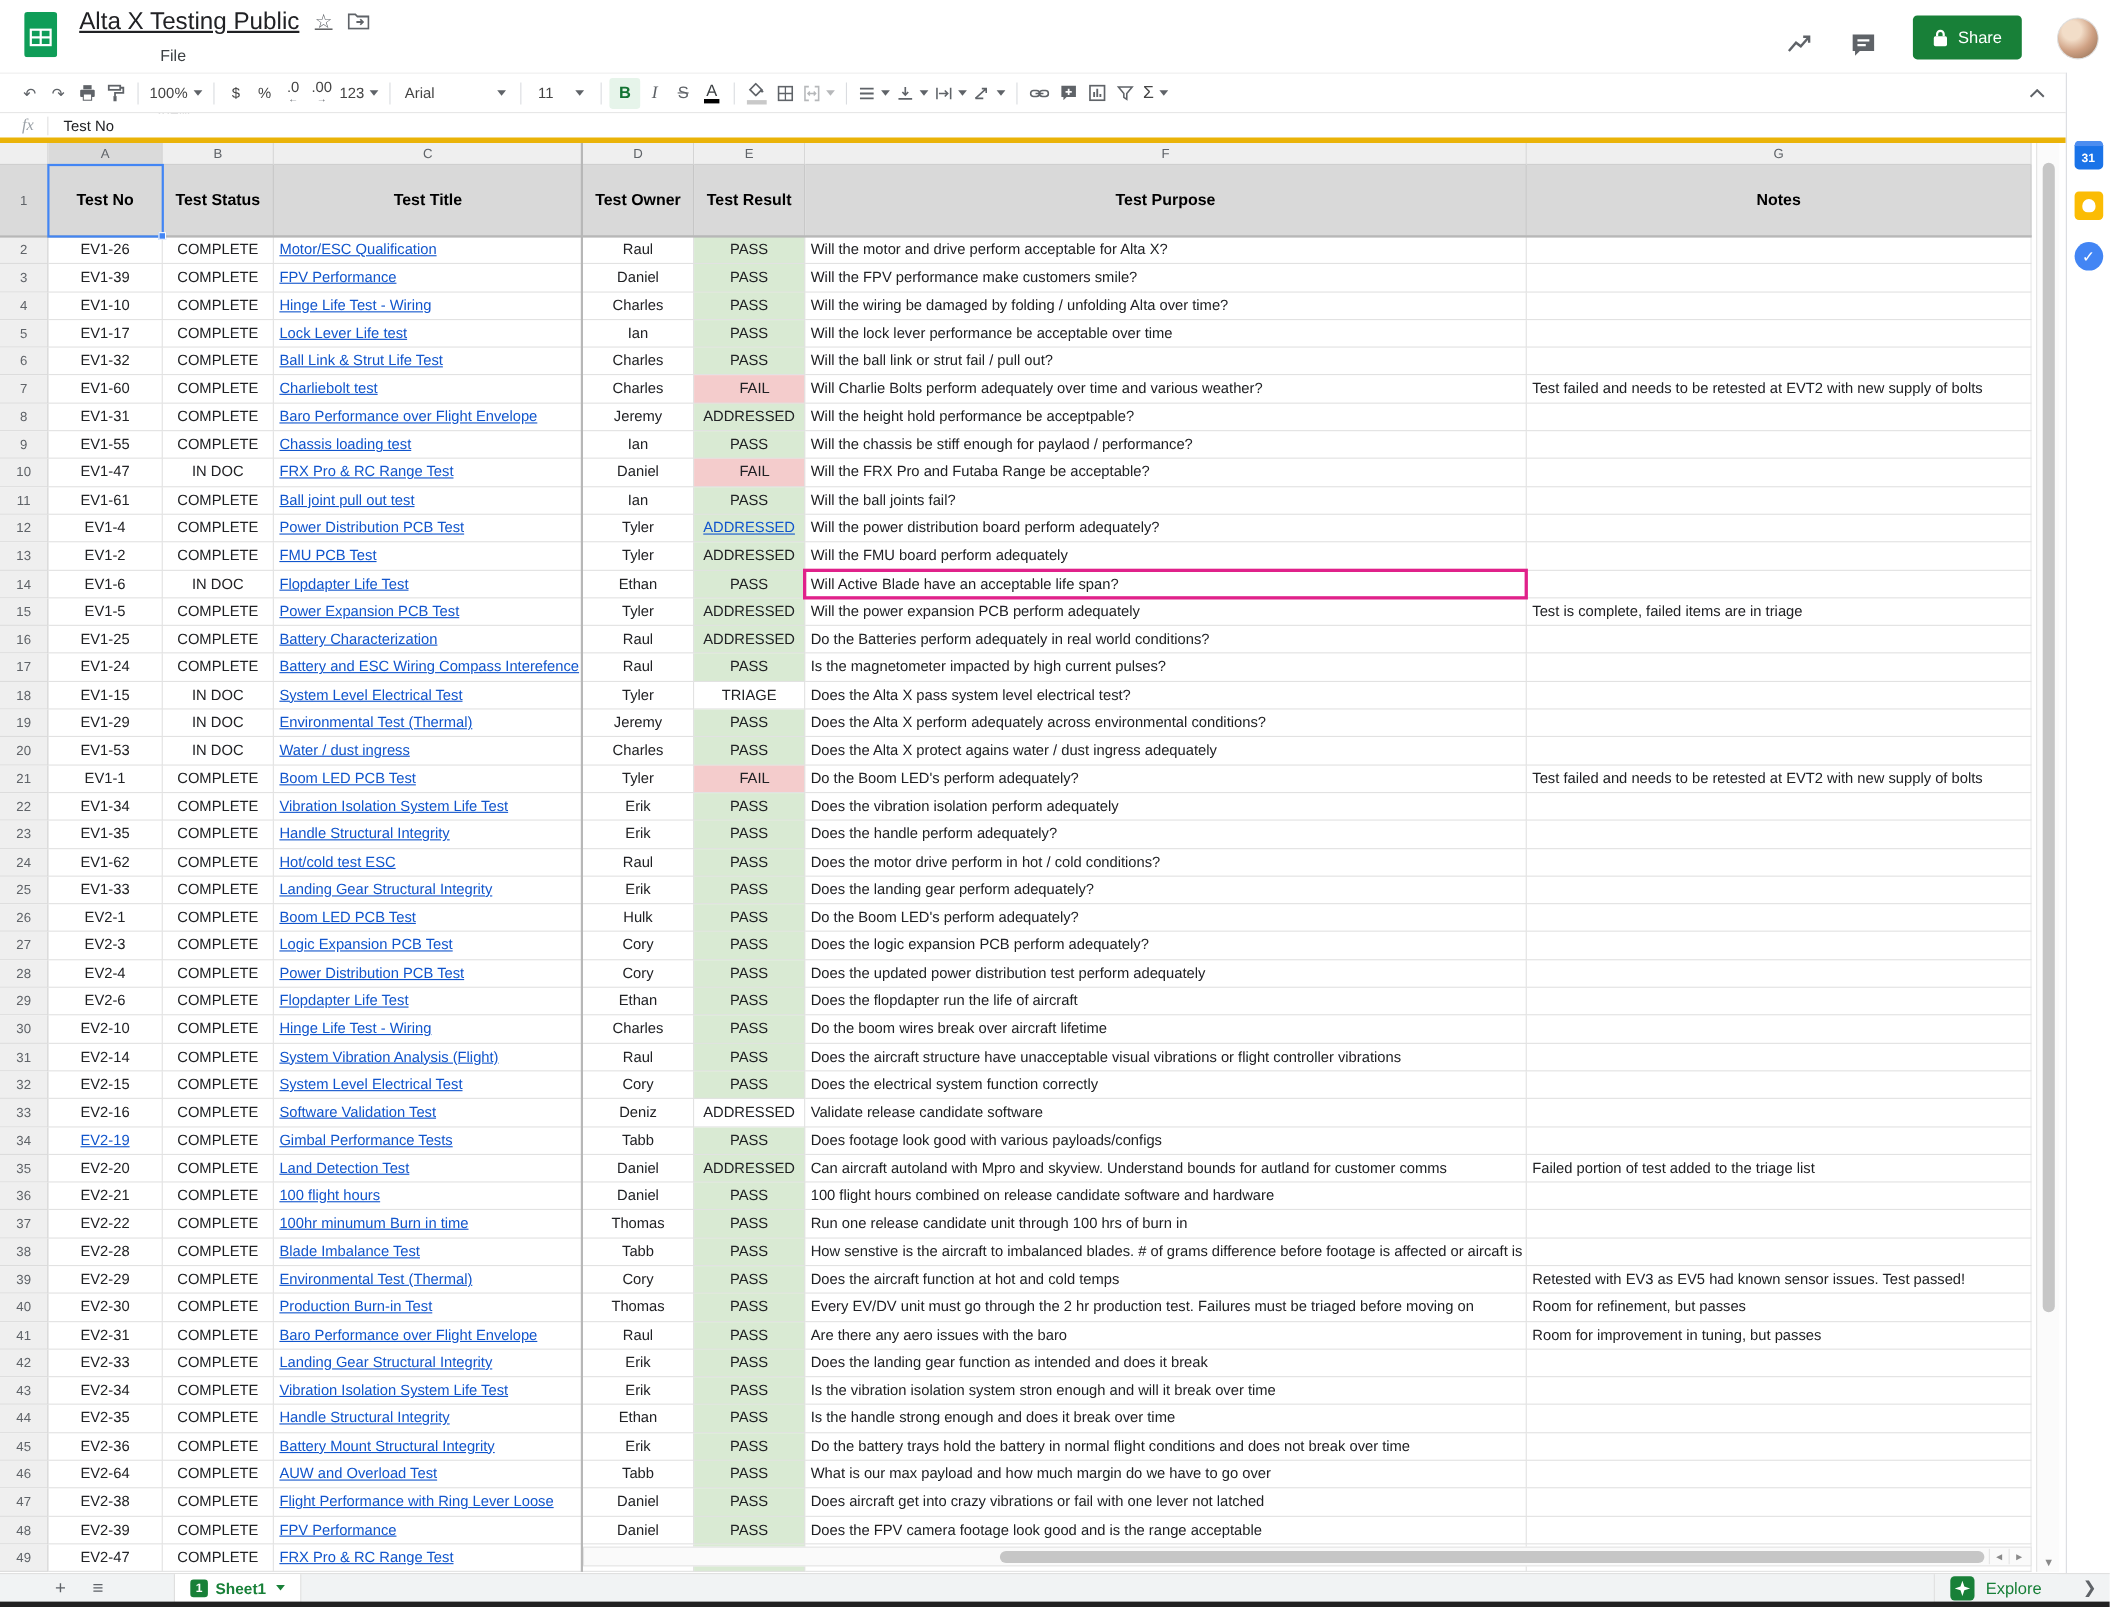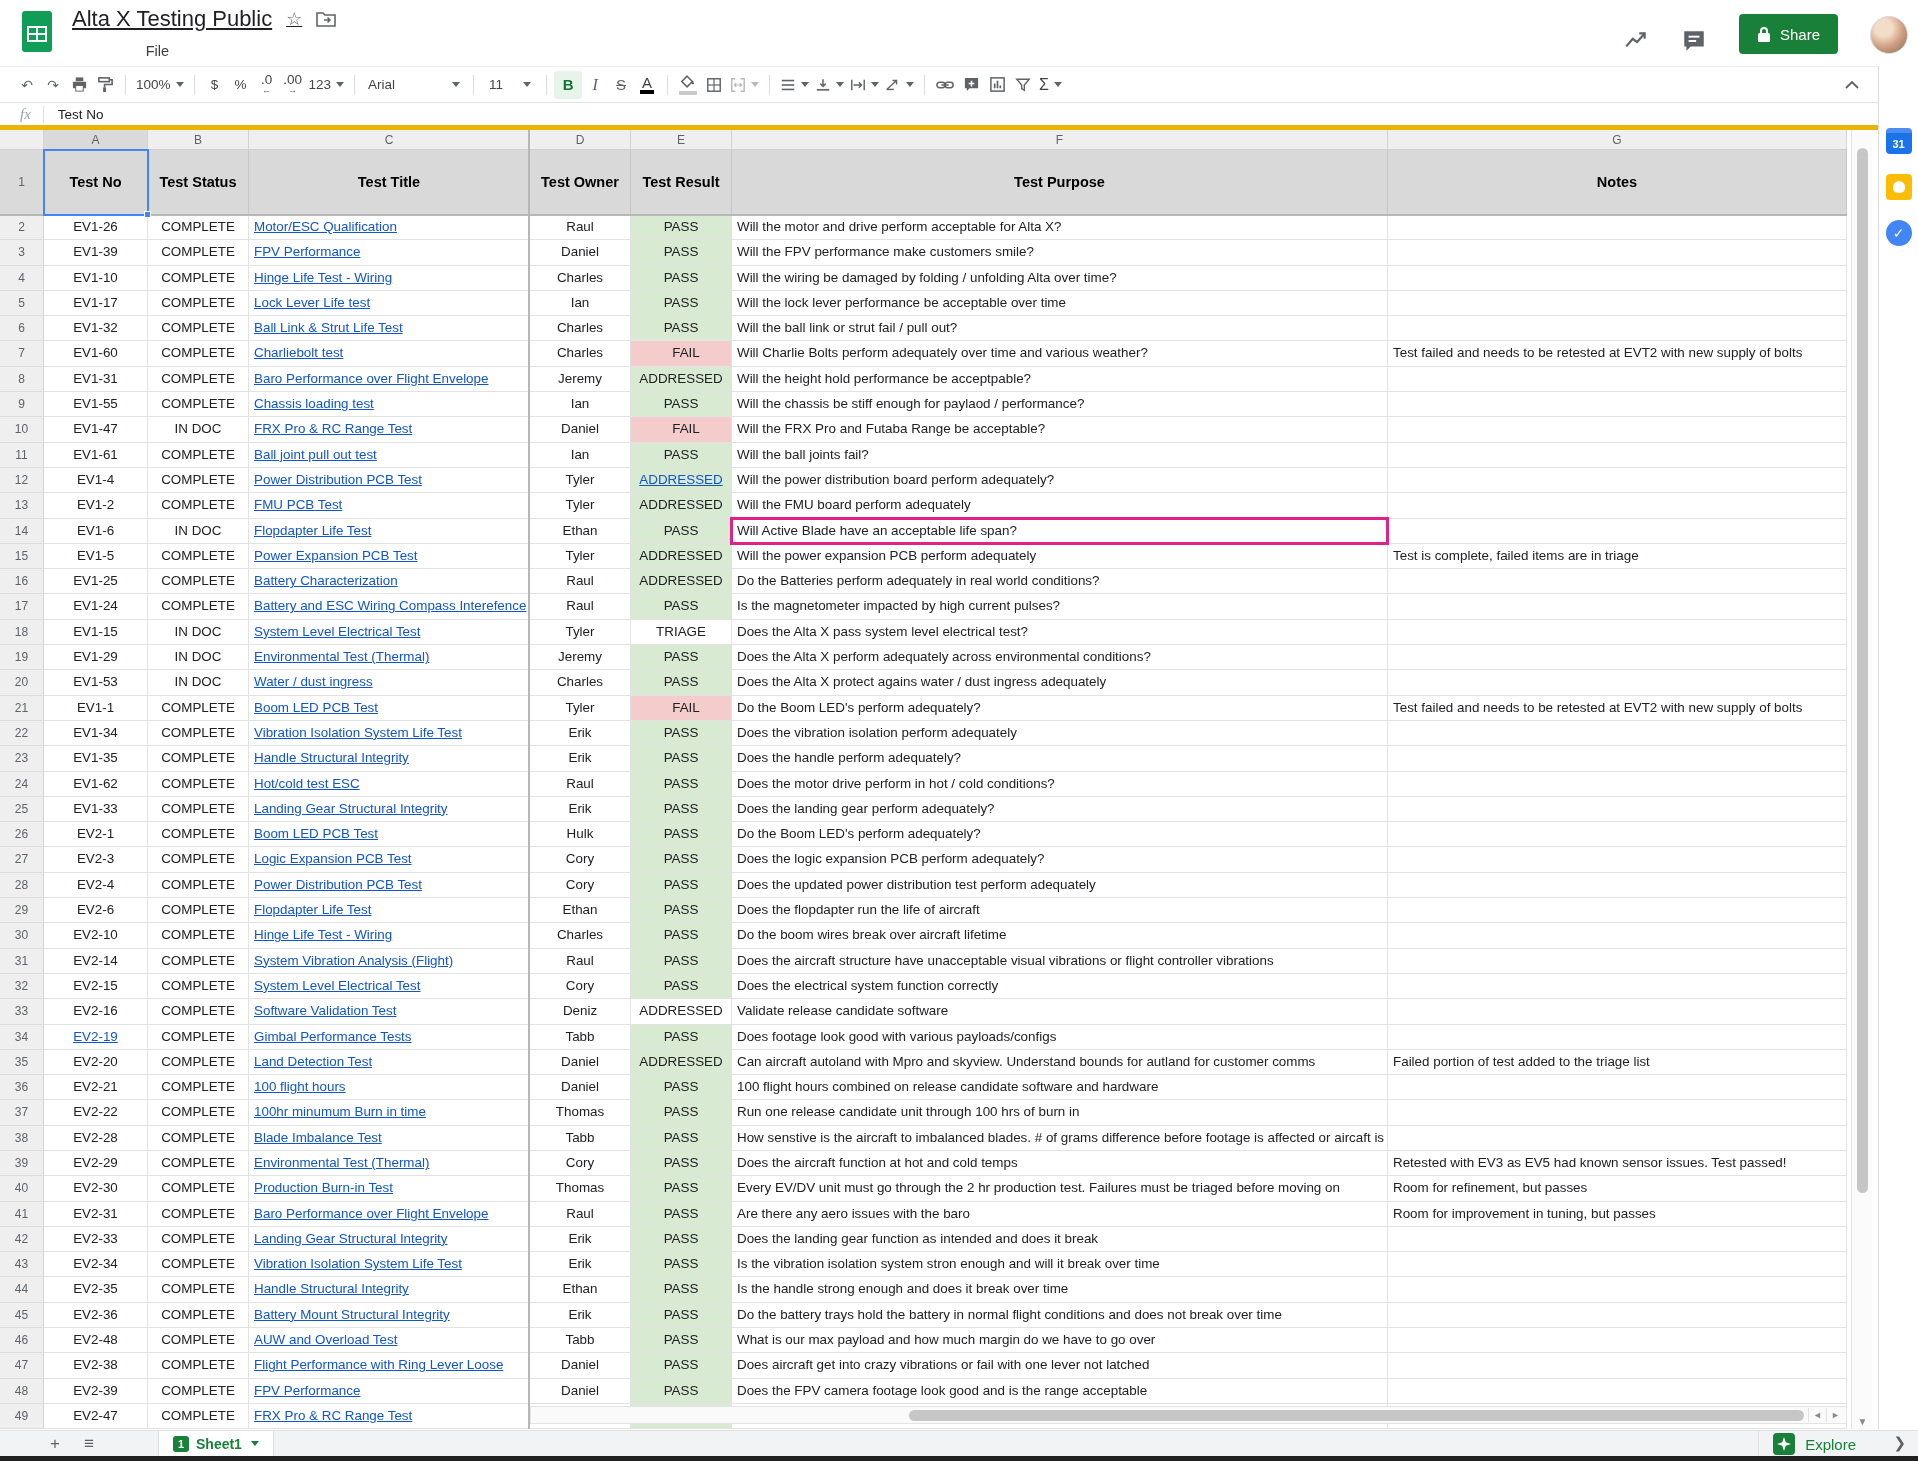--- a/index.html
+++ b/index.html
@@ -760,21 +760,21 @@
       <div class="cell c0 ctr">EV2-36</div>
       <div class="cell c1 ctr">COMPLETE</div>
       <div class="cell c2 lft lnk">Battery Mount Structural Integrity</div>
       <div class="cell c3 ctr">Erik</div>
       <div class="cell c4 ctr bg-g">PASS</div>
       <div class="cell c5 lft">Do the battery trays hold the battery in normal flight conditions and does not break over time</div>
       <div class="cell c6 lft"></div>
     </div>
     <div class="row drow">
       <div class="gutter">46</div>
-      <div class="cell c0 ctr">EV2-48</div>
+      <div class="cell c0 ctr">EV2-64</div>
       <div class="cell c1 ctr">COMPLETE</div>
       <div class="cell c2 lft lnk">AUW and Overload Test</div>
       <div class="cell c3 ctr">Tabb</div>
       <div class="cell c4 ctr bg-g">PASS</div>
       <div class="cell c5 lft">What is our max payload and how much margin do we have to go over</div>
       <div class="cell c6 lft"></div>
     </div>
     <div class="row drow">
       <div class="gutter">47</div>
       <div class="cell c0 ctr">EV2-38</div>

